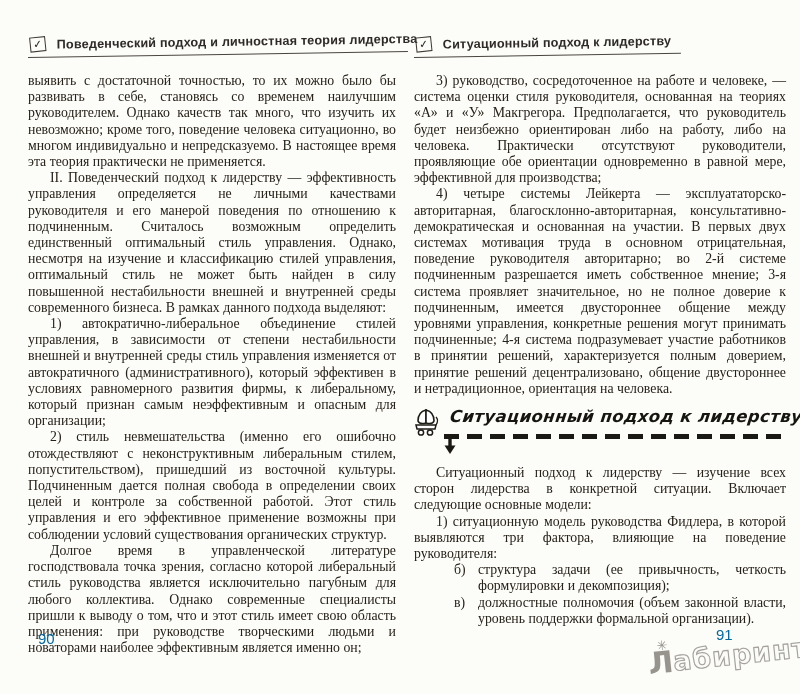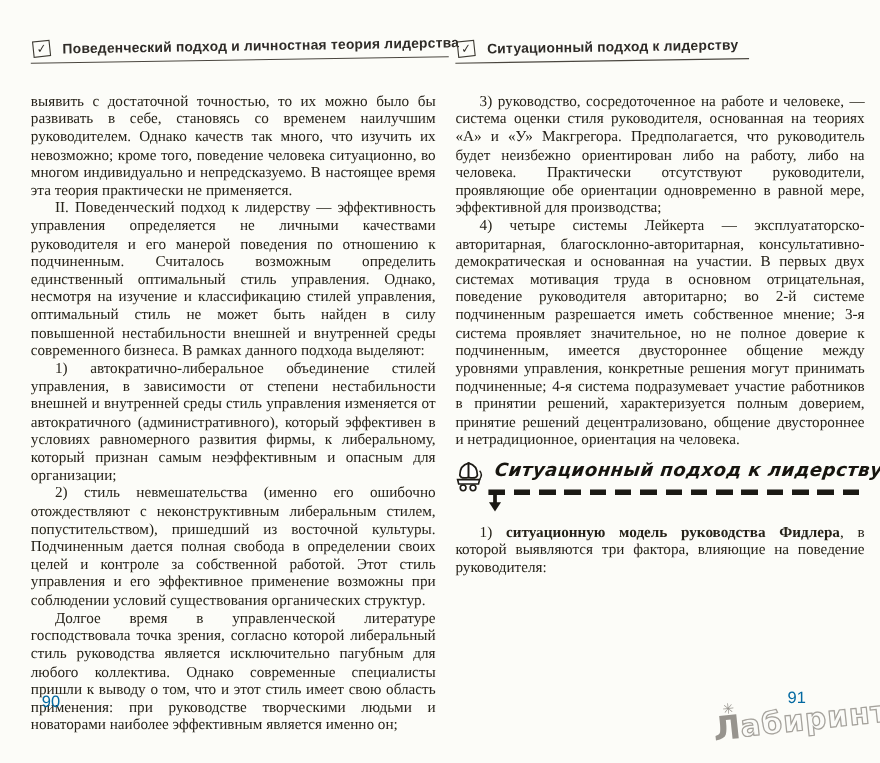--- a/index.html
+++ b/index.html
@@ -26,28 +26,28 @@
     display:flex;align-items:center;justify-content:center;
     font-size:11px;line-height:1;color:#2f2c26;font-family:"DejaVu Sans",sans-serif;
   }
   .header-title{
     font-family:"Liberation Sans", sans-serif;
     font-weight:bold;font-size:12.6px;letter-spacing:0.2px;color:#2e2b27;
     white-space:nowrap;
   }
 
   .body-text{
-    position:absolute;top:84px;left:0;right:0;
+    position:absolute;top:73px;left:0;right:0;
     font-size:13.8px;line-height:16.2px;text-align:justify;
   }
   .body-text p{margin:0;}
   .body-text p.indent{text-indent:22px;}
   .sub-item{padding-left:64px;text-indent:-24px;text-align:justify;margin:0;}
   .sub-item .marker{display:inline-block;width:24px;text-indent:0;}
-  .bold{font-weight:bold;}
+  .bold{font-weight:normal;}
 
   .section-heading{position:relative;height:52px;margin:10px 0 6px 0;}
   .section-icon{position:absolute;left:-2px;top:0;}
   .section-title{
     position:absolute;left:36px;top:2px;
     font-family:"DejaVu Sans", sans-serif;
     font-weight:bold;font-style:italic;
     font-size:16.5px;letter-spacing:0.4px;color:#17150f;
     transform:skewX(-7deg);white-space:nowrap;
   }
@@ -131,22 +131,25 @@
       <span class="section-title">Ситуационный подход к лидерству</span>
       <span class="dash-line"></span>
       <span class="down-arrow">
         <svg width="16" height="18" viewBox="0 0 16 18" xmlns="http://www.w3.org/2000/svg">
           <path d="M8 0 L8 10" stroke="#1b1914" stroke-width="3.4"></path>
           <path d="M2.5 8.5 L8 17 L13.5 8.5 Z" fill="#1b1914"></path>
         </svg>
       </span>
     </div>
 
+    <p class="indent">Ситуационный подход к лидерству — изучение всех сторон лидерства в конкретной ситуации. Включает следующие основные модели:</p>
     <p class="indent"><span>1) </span><span class="bold">ситуационную модель руководства Фидлера</span><span>, в которой выявляются три фактора, влияющие на поведение руководителя:</span></p>
 
+    <p class="sub-item"><span class="marker">б)</span><span>структура задачи (ее привычность, четкость формулировки и декомпозиция);</span></p>
+    <p class="sub-item"><span class="marker">в)</span><span>должностные полномочия (объем законной власти, уровень поддержки формальной организации).</span></p>
   </div>
   <div class="page-number">91</div>
 </div>
 
 <div class="watermark">
   <span class="wm-logo"><span>Л</span><span class="wm-rays">✳</span></span>
   <span class="wm-text">абиринт</span>
 </div>
 
 </body></html>

